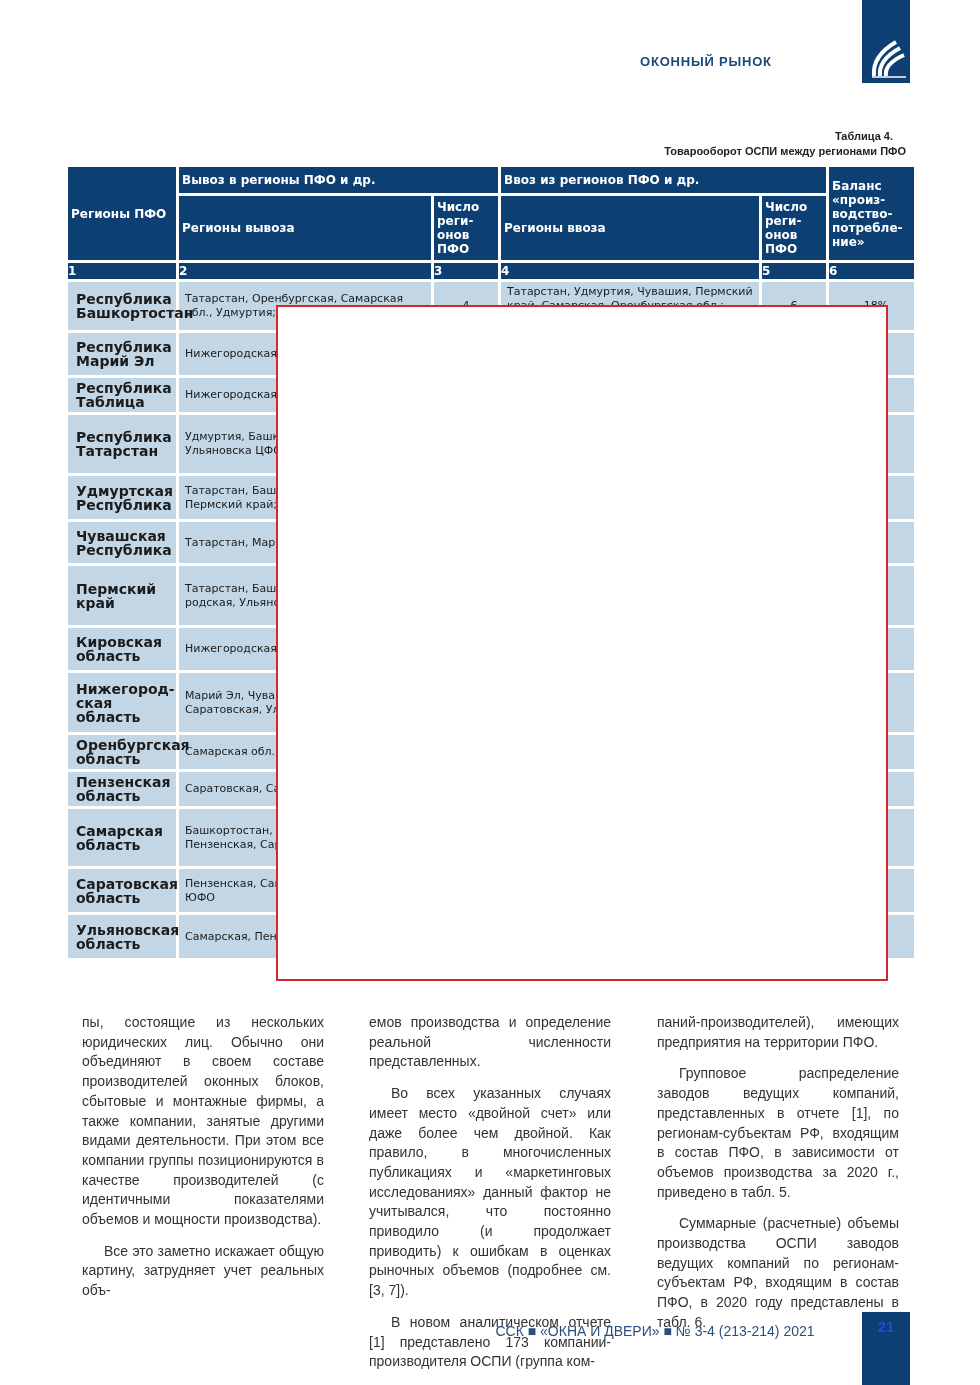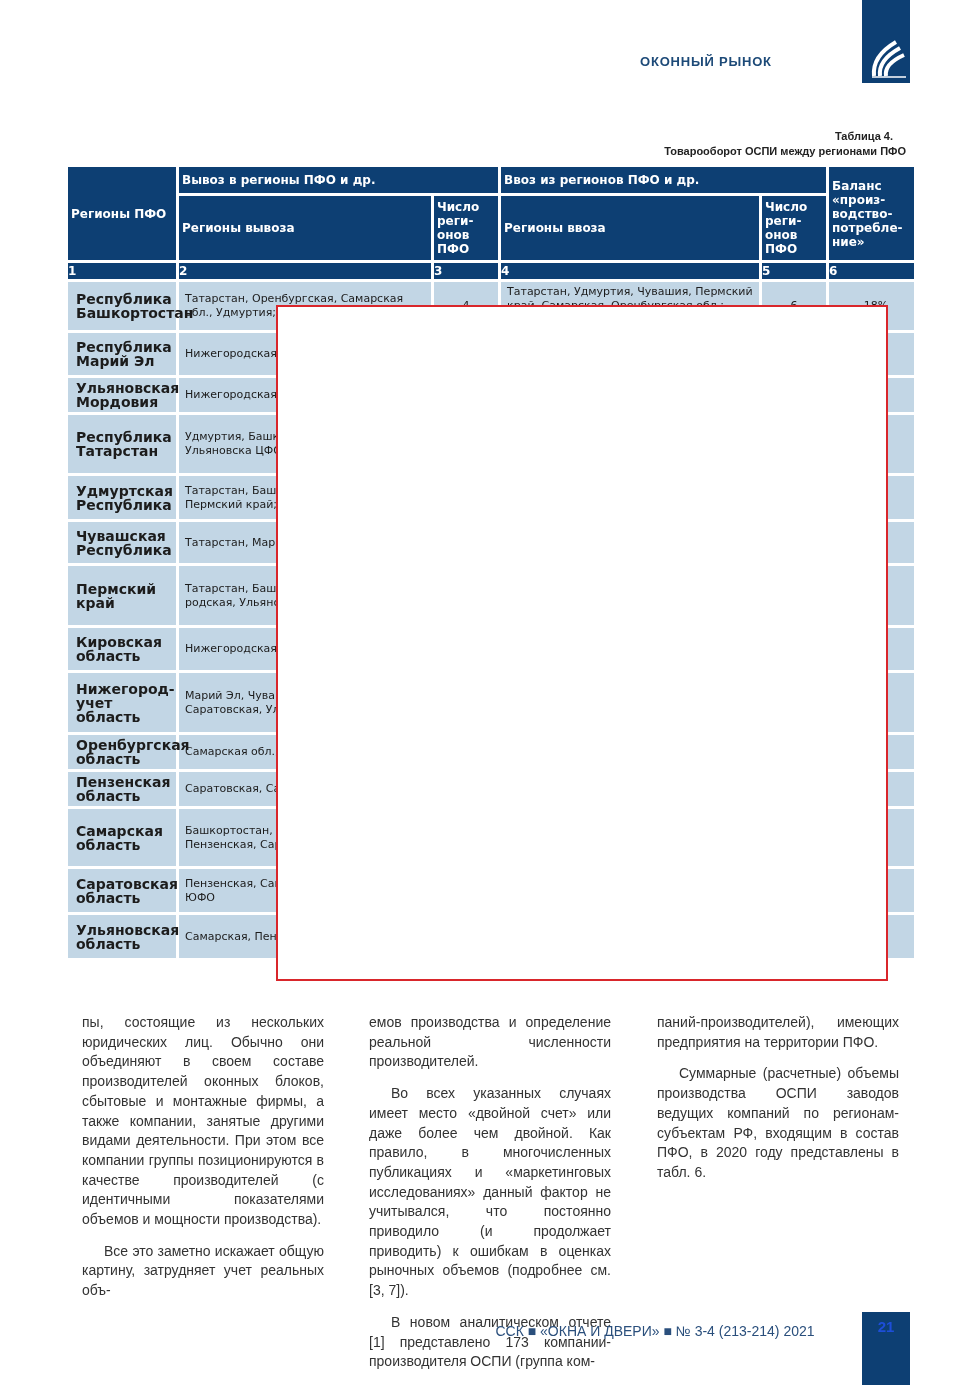--- a/index.html
+++ b/index.html
@@ -94,21 +94,21 @@
       </tr>
       <tr style="height: 42px;">
         <td class="region">Республика Марий Эл</td>
         <td>Нижегородская о Удмуртия, Пермс</td>
         <td class="center"></td>
         <td></td>
         <td class="center"></td>
         <td class="center"></td>
       </tr>
       <tr style="height: 32px;">
-        <td class="region">Ульяновская Мордовия</td>
+        <td class="region">Республика Таблица</td>
         <td>Нижегородская, ЦФО</td>
         <td class="center"></td>
         <td></td>
         <td class="center"></td>
         <td class="center"></td>
       </tr>
       <tr style="height: 58px;">
         <td class="region">Республика Татарстан</td>
         <td>Удмуртия, Башко довия, Чувашия, ская, Ульяновска ЦФО, СЗФО</td>
         <td class="center"></td>
@@ -142,21 +142,21 @@
       </tr>
       <tr style="height: 42px;">
         <td class="region">Кировская область</td>
         <td>Нижегородская о Пермский край, Т</td>
         <td class="center"></td>
         <td></td>
         <td class="center"></td>
         <td class="center"></td>
       </tr>
       <tr style="height: 59px;">
-        <td class="region">Нижегород- учет область</td>
+        <td class="region">Нижегород- ская область</td>
         <td>Марий Эл, Чуваш стан, Кировская, Саратовская, Уль ЦФО, СЗФО</td>
         <td class="center"></td>
         <td></td>
         <td class="center"></td>
         <td class="center"></td>
       </tr>
       <tr style="height: 31px;">
         <td class="region">Оренбургская область</td>
         <td>Самарская обл., УФО, ЦФО</td>
         <td class="center"></td>
@@ -199,24 +199,25 @@
     </tbody>
 </table>
 
 <div class="abs occluder"></div>
 
 <div class="abs col c1">
   <p>пы, состоящие из нескольких юридических лиц. Обычно они объединяют в своем составе производителей оконных блоков, сбытовые и монтажные фирмы, а также компании, занятые другими видами деятельности. При этом все компании группы позиционируются в качестве производителей (с идентичными показателями объемов и мощности производства).</p>
   <p class="indent">Все это заметно искажает общую картину, затрудняет учет реальных объ-</p>
 </div>
 <div class="abs col c2">
-  <p>емов производства и определение реальной численности производителей.</p>
+  <p>емов производства и определение реальной численности представленных.</p>
   <p class="indent">Во всех указанных случаях имеет место «двойной счет» или даже более чем двойной. Как правило, в многочисленных публикациях и «маркетинговых исследованиях» данный фактор не учитывался, что постоянно приводило (и продолжает приводить) к ошибкам в оценках рыночных объемов (подробнее см. [3, 7]).</p>
   <p class="indent">В новом аналитическом отчете [1] представлено 173 компании-производителя ОСПИ (группа ком-</p>
 </div>
 <div class="abs col c3">
   <p>паний-производителей), имеющих предприятия на территории ПФО.</p>
+  <p class="indent">Групповое распределение заводов ведущих компаний, представленных в отчете [1], по регионам-субъектам РФ, входящим в состав ПФО, в зависимости от объемов производства за 2020 г., приведено в табл. 5.</p>
   <p class="indent">Суммарные (расчетные) объемы производства ОСПИ заводов ведущих компаний по регионам-субъектам РФ, входящим в состав ПФО, в 2020 году представлены в табл. 6.</p>
 </div>
 
 <div class="abs footer-text">ССК ■ «ОКНА И ДВЕРИ» ■ № 3-4 (213-214) 2021</div>
 <div class="abs page-box"></div>
 <div class="abs page-num">21</div>
 
 </body></html>

